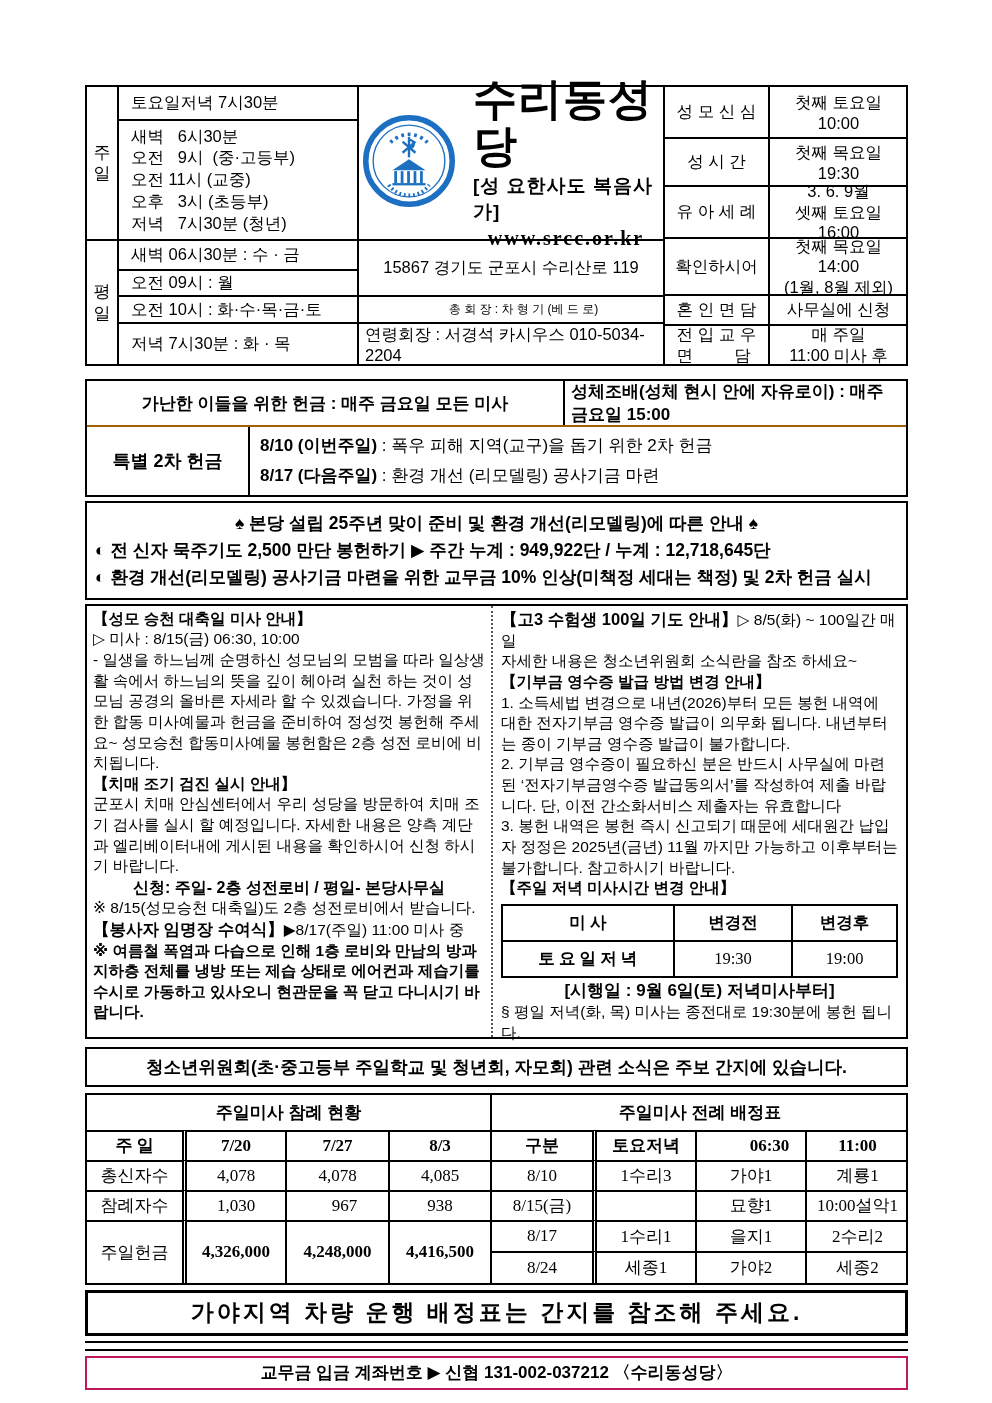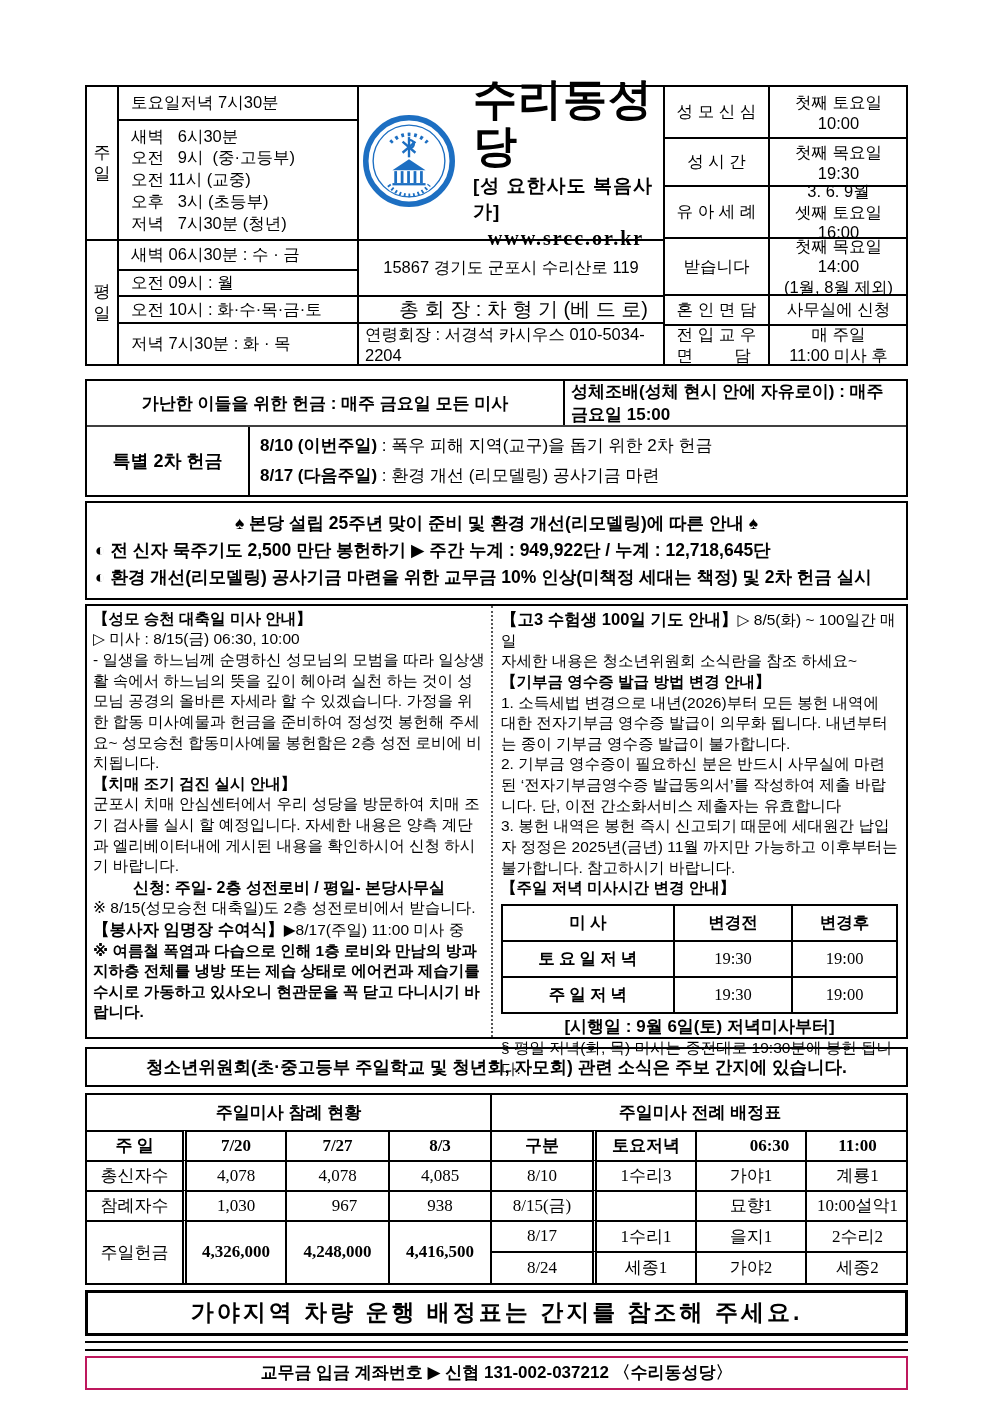--- a/index.html
+++ b/index.html
@@ -22,21 +22,21 @@
   .timecell{padding-left:12px;}
   .logo-cell{flex-direction:row;justify-content:center;gap:18px;padding:4px;}
   .church-name{font-size:44px;font-weight:bold;letter-spacing:1px;line-height:1.05;}
   .church-sub{font-size:19px;font-weight:bold;letter-spacing:1px;margin-top:4px;}
   .church-web{font-size:20px;font-weight:bold;letter-spacing:2px;font-family:"Liberation Serif",serif;margin-top:2px;text-align:center;}
   .addr{flex-direction:row;justify-content:center;line-height:1.3;font-size:16.5px;}
   
   .offer-box{border:2px solid #000;margin-top:13px;}
   .offer-r1{display:flex;height:44px;}
   .offer-r1 .cell{font-weight:bold;font-size:17px;justify-content:center;}
-  .offer-r2{display:flex;border-top:2px solid #404040;min-height:66px;}
+  .offer-r2{display:flex;border-top:2px solid #a16207;min-height:66px;}
   .offer-label{width:163px;justify-content:center;font-weight:bold;font-size:18px;}
   .offer-lines{flex:1;display:flex;flex-direction:column;justify-content:center;padding:4px 10px;font-size:17px;line-height:1.75;}
   
   .anniv-box{border:2px solid #000;margin-top:4px;padding:7px 8px;font-size:17.5px;font-weight:bold;line-height:1.55;}
   
   .body-box{border:2px solid #000;margin-top:4px;display:flex;height:431px;}
   .col-l{width:404px;padding:3px 6px 4px 6px;box-sizing:border-box;}
   .col-r{flex:1;border-left:2px dotted #555;padding:3px 8px 4px 8px;box-sizing:border-box;}
   .body-box p{margin:0;font-size:15.5px;line-height:1.33;}
   .h{font-weight:bold;font-size:16.5px;}
@@ -109,32 +109,32 @@
       </div>
       <div class="cell bt vlabel pre" style="grid-column:1;grid-row:3/7;">평
 일</div>
       <div class="cell bl bt timecell" style="grid-column:2;grid-row:3;">새벽 06시30분 : 수 · 금</div>
       <div class="cell bl bt timecell" style="grid-column:2;grid-row:4;">오전 09시 : 월</div>
       <div class="cell bl bt timecell" style="grid-column:2;grid-row:5;">오전 10시 : 화·수·목·금·토</div>
       <div class="cell bl bt timecell" style="grid-column:2;grid-row:6;">저녁 7시30분 : 화 · 목</div>
       <div class="cell bl bt addr" style="grid-column:3;grid-row:3/5;">
         <span>15867 경기도 군포시 수리산로 119</span>
       </div>
-      <div class="cell bl bt" style="grid-column:3;grid-row:5;justify-content:center;font-size:20px;padding-left:31px;">총 회 장 : 차 형 기 (베 드 로)</div>
+      <div class="cell bl bt" style="grid-column:3;grid-row:5;justify-content:center;font-size:12px;padding-left:31px;">총 회 장 : 차 형 기 (베 드 로)</div>
       <div class="cell bl bt" style="grid-column:3;grid-row:6;justify-content:center;">연령회장 : 서경석 카시우스 010-5034-2204</div>
     </div>
     <div class="tg" id="tg-right">
       <div class="cell" style="grid-column:1;grid-row:1;justify-content:center;">성 모 신 심</div>
       <div class="cell bl ctr" style="grid-column:2;grid-row:1;justify-content:center;">첫째 토요일 10:00</div>
       <div class="cell bt" style="grid-column:1;grid-row:2;justify-content:center;">성  시  간</div>
       <div class="cell bl bt ctr" style="grid-column:2;grid-row:2;justify-content:center;">첫째 목요일 19:30</div>
       <div class="cell bt" style="grid-column:1;grid-row:3;justify-content:center;">유 아 세 례</div>
       <div class="cell bl bt ctr pre" style="grid-column:2;grid-row:3;justify-content:center;text-align:center;line-height:1.25;">3. 6. 9월
 셋째 토요일 16:00</div>
-      <div class="cell bt" style="grid-column:1;grid-row:4;justify-content:center;">받습니다</div>
+      <div class="cell bt" style="grid-column:1;grid-row:4;justify-content:center;">확인하시어</div>
       <div class="cell bl bt ctr pre" style="grid-column:2;grid-row:4;justify-content:center;text-align:center;line-height:1.25;">첫째 목요일 14:00
 (1월, 8월 제외)</div>
       <div class="cell bt" style="grid-column:1;grid-row:5;justify-content:center;">혼 인 면 담</div>
       <div class="cell bl bt ctr" style="grid-column:2;grid-row:5;justify-content:center;">사무실에 신청</div>
       <div class="cell bt pre" style="grid-column:1;grid-row:6;justify-content:center;text-align:left;line-height:1.25;">전 입 교 우
 면         담</div>
       <div class="cell bl bt ctr pre" style="grid-column:2;grid-row:6;justify-content:center;text-align:center;line-height:1.25;">매 주일
 11:00 미사 후</div>
     </div>
   </div>
@@ -181,25 +181,20 @@
       <p class="h sp">【주일 저녁 미사시간 변경 안내】</p>
       <table class="mchg">
         <tbody>
               <tr class="hd">
           <td class="nm">미   사</td>
           <td class="bf">변경전</td>
           <td class="af">변경후</td>
         </tr>
         <tr>
           <td class="b">토 요 일  저 녁</td>
-          <td>19:30</td>
-          <td>19:00</td>
-        </tr>
-        <tr>
-          <td class="b">주   일   저   녁</td>
           <td>19:30</td>
           <td>19:00</td>
         </tr>
       </tbody>
           </table>
       <p class="b ctr" style="font-size:17px;">[시행일 : 9월 6일(토) 저녁미사부터]</p>
       <p>§ 평일 저녁(화, 목) 미사는 종전대로 19:30분에 봉헌 됩니다.</p>
     </div>
   </div>
 

